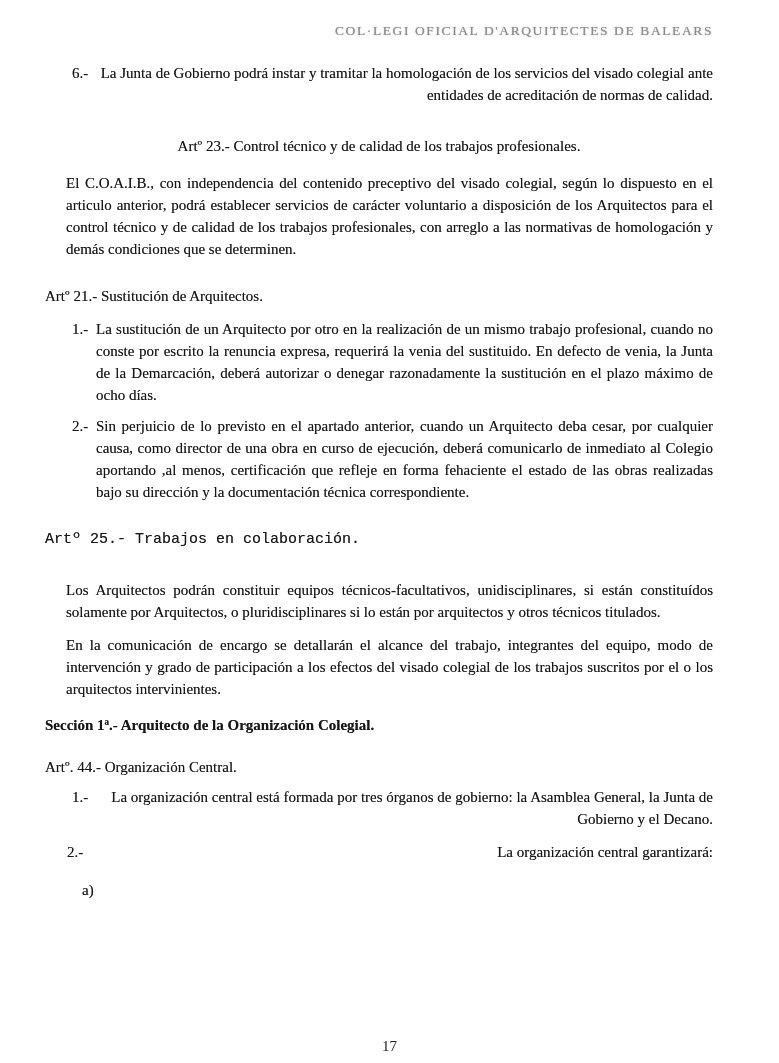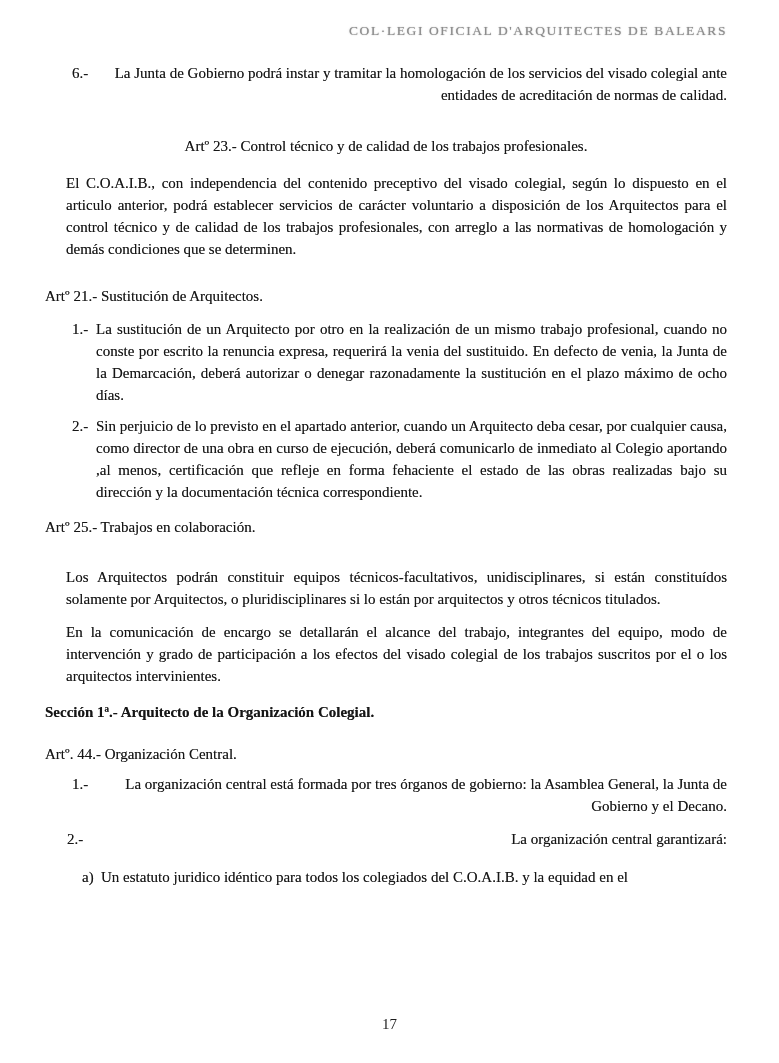--- a/index.html
+++ b/index.html
@@ -5,21 +5,21 @@
   html, body {
     margin: 0;
     padding: 0;
     background: #ffffff;
   }
   .page {
     position: relative;
     width: 779px;
     height: 1063px;
     box-sizing: border-box;
-    padding: 20px 52px 0 45px;
+    padding: 20px 66px 0 45px;
     background: #ffffff;
     font-family: "Liberation Serif", "DejaVu Serif", serif;
     color: #161616;
     font-size: 15px;
     line-height: 22px;
     overflow: hidden;
   }
   .scan-header {
     height: 22px;
     text-align: right;
@@ -48,32 +48,32 @@
   }
   .sub-item .label { flex: 0 0 19px; }
   .bold { font-weight: bold; }
   
   .mt-item6   { margin-top: 20px; }
   .mt-a23h    { margin-top: 29px; text-align: center; }
   .mt-a23p    { margin-top: 15px; }
   .mt-a24h    { margin-top: 25px; }
   .mt-a24i1   { margin-top: 11px; }
   .mt-a24i2   { margin-top: 9px;  }
-  .mt-a25h    { margin-top: 13px; }
+  .mt-a25h    { margin-top: 26px; font-family: Liberation Mono, monospace; }
   .mt-a25p1   { margin-top: 28px; }
   .mt-a25p2   { margin-top: 11px; }
   .mt-chap    { margin-top: 64px; }
   .mt-sect    { margin-top: 14px; }
   .mt-a26h    { margin-top: 20px; }
   .mt-a26i1   { margin-top: 8px;  }
   .mt-a26i2   { margin-top: 11px; }
   .mt-suba    { margin-top: 16px; }
   .page-number {
     position: absolute;
-    top: 1013px;
+    top: 1035px;
     left: 0;
     width: 100%;
     text-align: center;
     font-size: 15px;
     color: #1c1c1c;
   }
 </style>
 </head>
 <body>
 
@@ -118,18 +118,17 @@
     <span class="text left">La organización central está formada por tres órganos de gobierno: la Asamblea General, la Junta de Gobierno y el Decano.</span>
   </div>
 
   <div class="item mt-a26i2 body-text" style="margin-left:22px;">
     <span class="num" style="flex-basis:20px;">2.-</span>
     <span class="text left">La organización central garantizará:</span>
   </div>
 
   <div class="sub-item mt-suba body-text">
     <span class="label">a)</span>
-    <span class="text left">Un estatuto juridico idéntico para todos los colegiados del C.O.A.I.B. y la equidad en el</span>
   </div>
 
   <div class="page-number">17</div>
 
 </div>
 
 </body></html>

